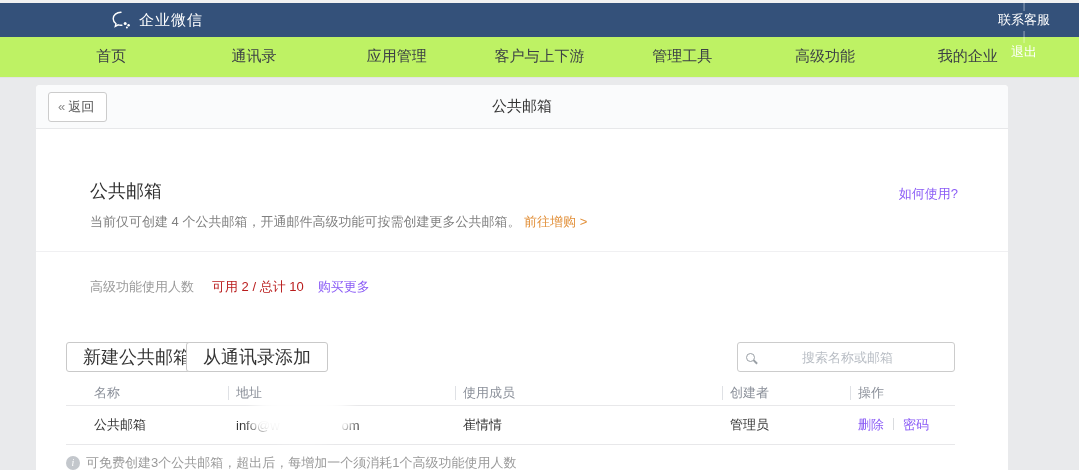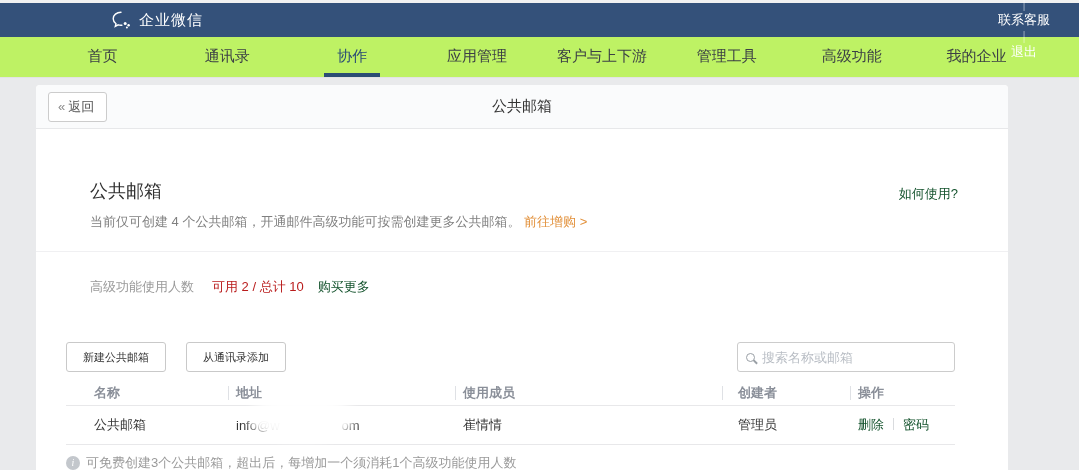--- a/index.html
+++ b/index.html
@@ -54,65 +54,65 @@
   .back-btn .chev { color:#8a8a8a; font-size:13px; }
   .card-title {
     position:absolute; left:0; right:0; text-align:center;
     font-size:15px; color:#333;
   }
   .card-body { position:relative; height:340px; }
   .abs { position:absolute; }
   
   .section-title { left:54px; top:50px; font-size:18px; color:#2f2f2f; }
   .help-link { right:50px; top:56px; }
-  a.blue { color:#14532d; text-decoration:none; cursor:pointer; }
+  a.blue { color:#8b5cf6; text-decoration:none; cursor:pointer; }
   a.orange { color:#e2903a; text-decoration:none; cursor:pointer; }
   .desc { left:54px; top:84px; color:#808080; }
   .divider { left:0; right:0; top:122px; height:1px; background:#f0f0f2; }
   
   .quota { left:54px; top:149px; display:flex; align-items:center; }
   .quota-label { color:#9a9a9a; margin-right:18px; }
   .quota-value { color:#b91c1c; margin-right:14px; }
   
   .btn {
     display:inline-block; background:#fff; border:1px solid #c9c9c9;
     border-radius:3px; height:30px; line-height:28px; padding:0 16px;
-    font-size:11px; color:#333; cursor:pointer;
+    font-size:18px; color:#333; cursor:pointer;
   }
   .btn-new { left:30px; top:213px; }
   .btn-add { left:150px; top:213px; }
   .search-box {
     right:53px; top:213px; width:218px; height:30px;
     border:1px solid #ccc; border-radius:3px; background:#fff;
     display:flex; align-items:center; padding:0 8px;
   }
   .mag {
     width:9px; height:9px; border:1.5px solid #9aa0a6; border-radius:50%;
     position:relative; flex:0 0 auto; margin-right:7px;
   }
   .mag::after {
     content:""; position:absolute; width:5px; height:1.5px; background:#9aa0a6;
     right:-4px; bottom:-2px; transform:rotate(45deg);
   }
   .search-box input {
     border:none; outline:none; flex:1; font-size:13px; color:#555;
-    font-family:inherit; background:transparent;
+    font-family:inherit; background:transparent;margin-left:40px;
   }
   .search-box input::placeholder { color:#b8bdc4; }
   
   .table { left:30px; right:53px; top:252px; }
   .trow { display:flex; align-items:center; }
   .thead { height:25px; color:#8a8f99; border-bottom:1px solid #e8e8ea; }
   .tbody-row { height:39px; border-bottom:1px solid #e8e8ea; color:#353535; }
   .c1 { width:162px; padding-left:28px; }
   .c2 { width:227px; padding-left:8px; }
   .c3 { width:267px; padding-left:8px; }
-  .c4 { width:128px; padding-left:16px; }
+  .c4 { width:128px; padding-left:8px; }
   .c5 { flex:1; padding-left:8px; }
-  .thead .hcell { position:relative;font-weight:bold; }
+  .thead .hcell { position:relative; }
   .thead .hcell + .hcell::before {
     content:""; position:absolute; left:0; top:50%; transform:translateY(-50%);
     width:1px; height:14px; background:#dfe1e5;
   }
   .act-sep { display:inline-block; width:1px; height:12px; background:#d9dbde;
     vertical-align:-1px; margin:0 9px; }
   .redact-gap { display:inline-block; width:62px; }
   .blur-patch {
     position:absolute; left:212px; top:266px; width:108px; height:46px;
     background:rgba(255,255,255,.97); border-radius:50%;
@@ -148,21 +148,20 @@
     <span class="tb-sep">|</span>
     <a>联系客服</a>
     <span class="tb-sep">|</span>
     <a>退出</a>
   </div>
 </div>
 
 <div class="nav">
   <div class="tab">首页</div>
   <div class="tab">通讯录</div>
-  <div class="tab active">协作</div>
   <div class="tab">应用管理</div>
   <div class="tab">客户与上下游</div>
   <div class="tab">管理工具</div>
   <div class="tab">高级功能</div>
   <div class="tab">我的企业</div>
 </div>
 
 <div class="card">
   <div class="card-header">
     <span class="card-title">公共邮箱</span>

